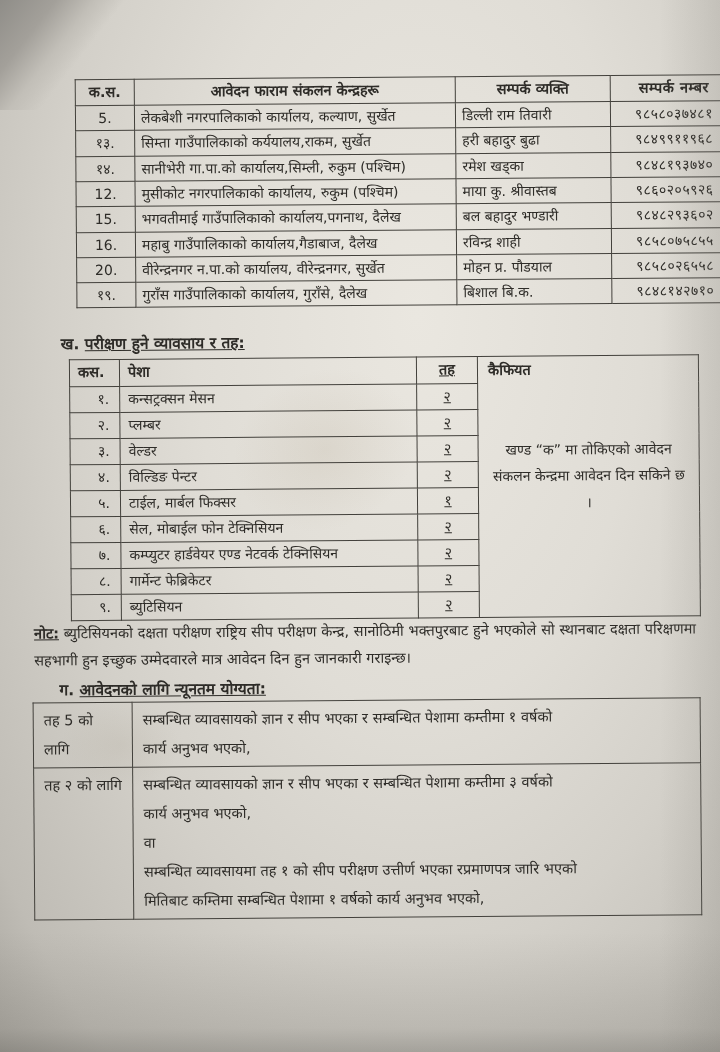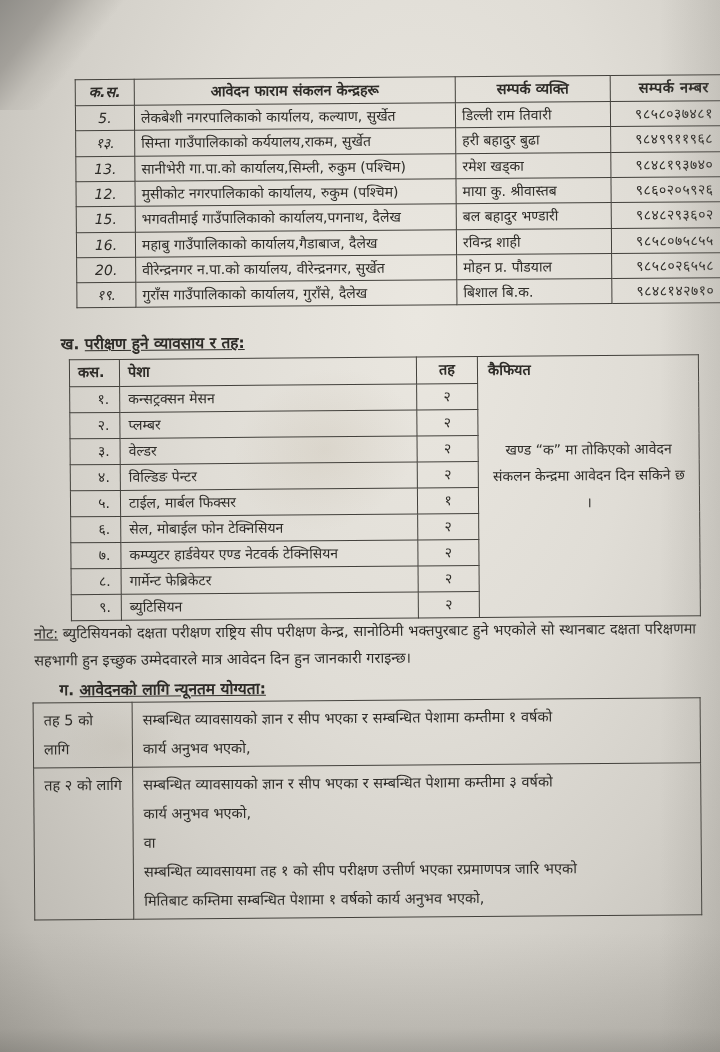--- a/index.html
+++ b/index.html
@@ -42,42 +42,42 @@
     position:absolute;left:0;top:0;width:720px;height:1052px;
     transform:rotate(-0.45deg);transform-origin:360px 500px;
     color:#2e2c28;
   }
   table{border-collapse:collapse;}
   td{border:1px solid #43413c;vertical-align:top;}
   
   .t1{position:absolute;left:78px;top:77px;width:634px;table-layout:fixed;}
   .t1 td{font-size:14px;line-height:1.45;padding:2px 6px;}
   .t1 .hdr{font-weight:bold;text-align:center;font-size:14.5px;}
-  .t1 .c-sn{width:46px;text-align:center;font-style:italic;}
+  .t1 .c-sn{width:46px;text-align:center;}
   .t1 .c-center{width:308px;}
   .t1 .c-person{width:142px;}
   .t1 .c-number{width:114px;text-align:center;letter-spacing:.5px;}
   
   .sec-head{position:absolute;font-size:15.5px;font-weight:bold;white-space:nowrap;}
   .sec-head .u{text-decoration:underline;}
   .kha{left:62px;top:330px;}
   .ga{left:58px;top:676px;}
   
   .t2{position:absolute;left:70px;top:357px;width:630px;table-layout:fixed;}
   .t2 td{font-size:14px;line-height:1.5;padding:2px 8px;}
   .t2 .hdr{font-weight:bold;font-size:14.5px;}
   .t2 .c-sn{width:78px;text-align:right;padding-right:10px;}
   .t2 .c-prof{width:280px;}
-  .t2 .c-level{width:44px;text-align:center;}
+  .t2 .c-level{width:44px;text-align:center;text-decoration:underline;}
   .t2 .c-remarks{width:220px;vertical-align:top;padding:0;}
   .remark-head{font-weight:bold;font-size:14.5px;padding:3px 10px;}
   .remark-body{margin-top:52px;padding:0 14px;text-align:center;font-size:14px;line-height:1.9;}
   
   .note{position:absolute;left:33px;top:618px;width:662px;font-size:14.5px;line-height:1.85;text-align:justify;}
-  .note .u{font-weight:normal;text-decoration:underline;}
+  .note .u{font-weight:bold;text-decoration:underline;}
   
   .t3{position:absolute;left:31px;top:700px;width:668px;table-layout:fixed;}
   .t3 td{font-size:14.5px;line-height:2.0;padding:3px 10px;}
   .t3 .c-label{width:78px;}
   .t3 .line{white-space:nowrap;}
 </style>
 </head>
 <body>
 
 <div class="photo">
@@ -101,21 +101,21 @@
         <td class="c-person">डिल्ली राम तिवारी</td>
         <td class="c-number">९८५८०३७४८१</td>
       </tr>
       <tr>
         <td class="c-sn">१३.</td>
         <td class="c-center">सिम्ता गाउँपालिकाको कर्ययालय,राकम, सुर्खेत</td>
         <td class="c-person">हरी बहादुर बुढा</td>
         <td class="c-number">९८४९९११९६८</td>
       </tr>
       <tr>
-        <td class="c-sn">13.</td>
+        <td class="c-sn">१४.</td>
         <td class="c-center">सानीभेरी गा.पा.को कार्यालय,सिम्ली, रुकुम (पश्चिम)</td>
         <td class="c-person">रमेश खड्का</td>
         <td class="c-number">९८४८१९३७४०</td>
       </tr>
       <tr>
         <td class="c-sn">12.</td>
         <td class="c-center">मुसीकोट नगरपालिकाको कार्यालय, रुकुम (पश्चिम)</td>
         <td class="c-person">माया कु. श्रीवास्तब</td>
         <td class="c-number">९८६०२०५९२६</td>
       </tr>

